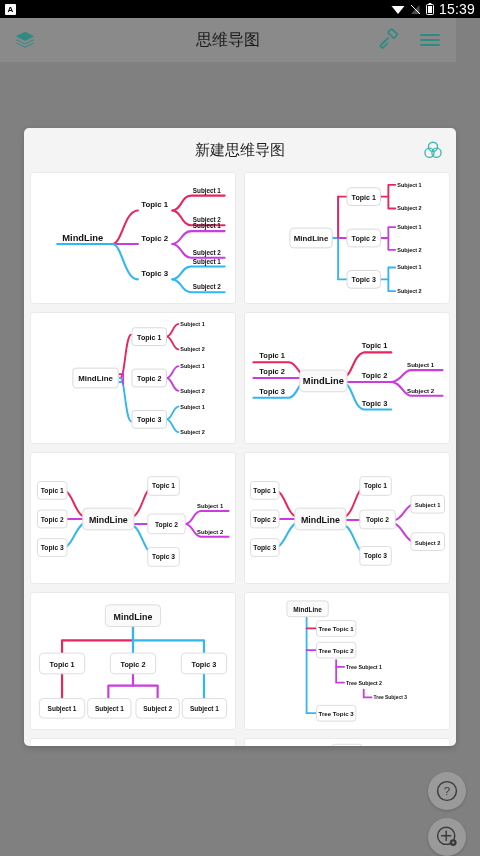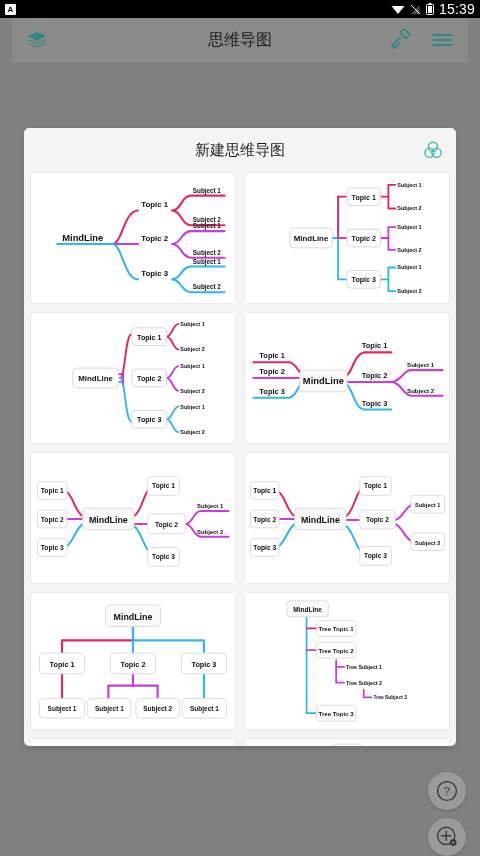--- a/index.html
+++ b/index.html
@@ -22,21 +22,21 @@
   .sb-time { font-size: 14px; color: #fff; letter-spacing: .2px; }
   .sb-ico { display: block; }
   .appbadge {
     width: 11px; height: 11px; background: #fff; color: #000;
     font-size: 8px; line-height: 11px; text-align: center; font-weight: bold;
     border-radius: 1px;
   }
 
   
   .appbar {
-    position: absolute; top: 18px; left: 12px; width: 456px; height: 44px;
+    position: absolute; top: 18px; left: 0; width: 456px; height: 44px;
     background: #8a8a8a; display: flex; align-items: center; padding: 0 14px;
   }
   .appbar-title {
     position: absolute; left: 0; right: 0; text-align: center;
     font-size: 16px; color: #1b1b1b; font-weight: 500; pointer-events: none;
   }
   .appbar-actions { margin-left: auto; display: flex; align-items: center; gap: 18px; z-index: 2; }
   .teal { color: #2e8b82; }
 
   

